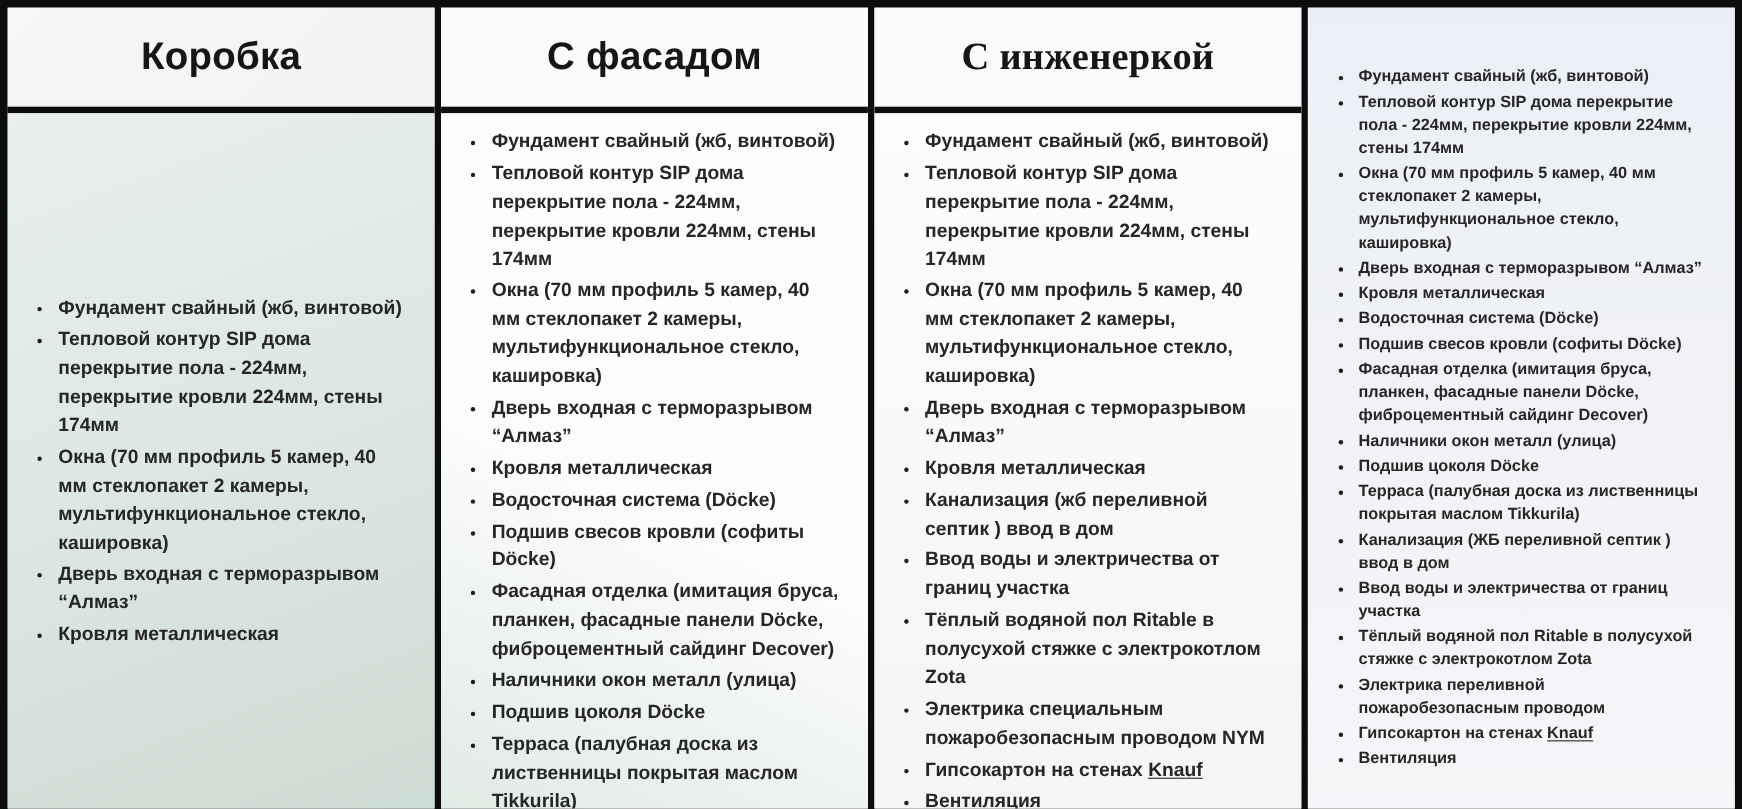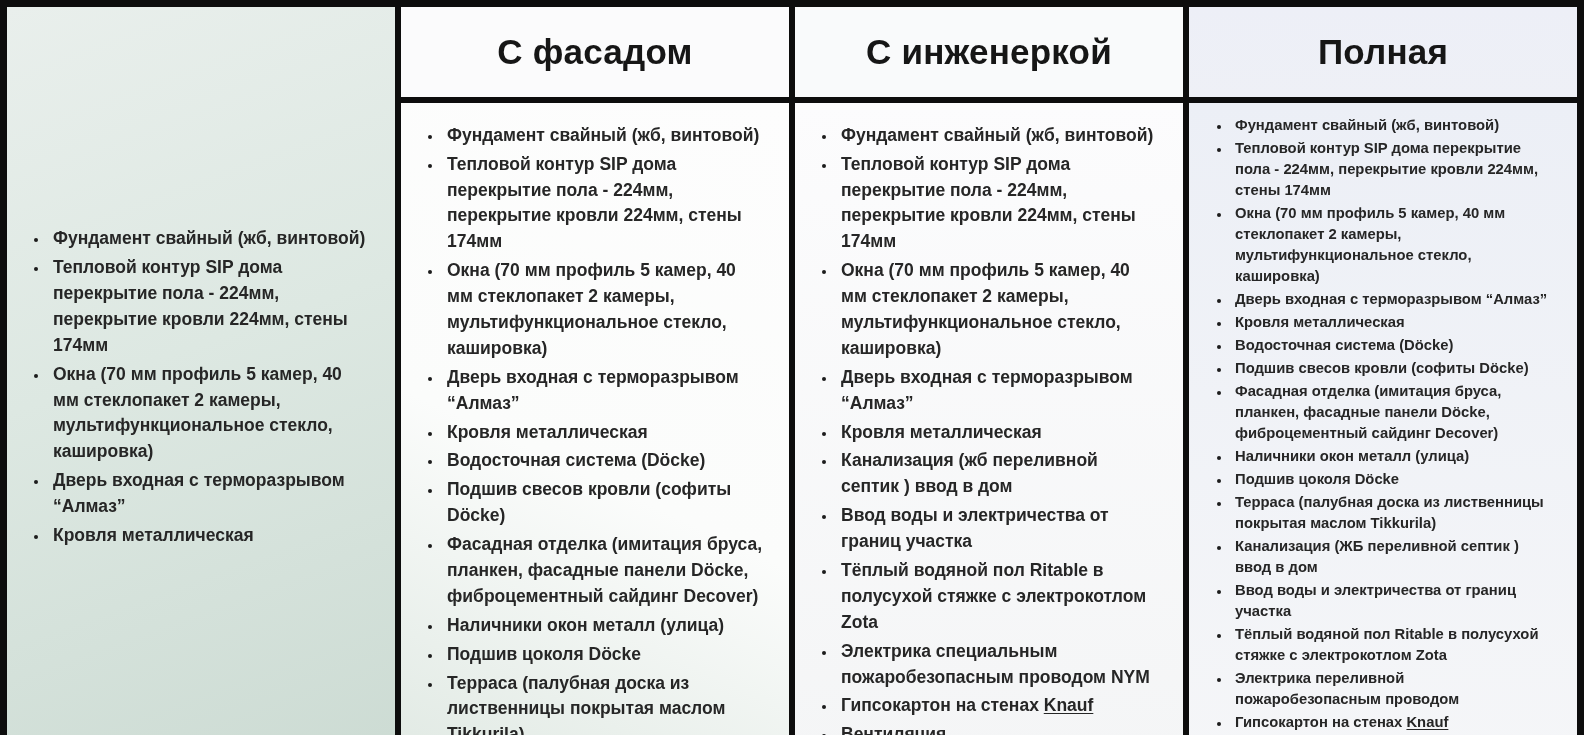--- a/index.html
+++ b/index.html
@@ -69,21 +69,21 @@
   }
   .col-3 .col-body {
     font-size: 14.8px;
     line-height: 1.42;
   }
   .col-3 ul.features li { margin: 2px 0; }
 
   
   .col-0 .col-header { background: linear-gradient(135deg, #f6f7f6, #f1f4f2); }
   .col-1 .col-header { background: #fbfbfc; }
-  .col-2 .col-header { background: #f9fafb; }
+  .col-2 .col-header { background: #f9fafb; font-family: Liberation Serif, serif; }
   .col-3 .col-header { background: linear-gradient(to bottom, #edeff7, #eef0f6); }
 
   
   .col-0 .col-body {
     background: linear-gradient(160deg, #e9efec 0%, #dde8e2 45%, #ccdbd3 100%);
   }
   .col-1 .col-body {
     background: linear-gradient(205deg, #fdfdfd 0%, #fbfcfb 55%, #e0e9e3 100%);
   }
   .col-2 .col-body {
@@ -97,20 +97,23 @@
     text-underline-offset: 2px;
     cursor: pointer;
   }
 </style>
 </head>
 <body>
 
 <div class="table-wrap">
 
   <section class="col col-0">
+    <header class="col-header">
+      <h2>Коробка</h2>
+    </header>
     <div class="col-body">
       <ul class="features">
           <li>Фундамент свайный (жб, винтовой)</li>
           <li>Тепловой контур SIP дома перекрытие пола - 224мм, перекрытие кровли 224мм, стены 174мм</li>
           <li>Окна (70 мм профиль 5 камер, 40 мм стеклопакет 2 камеры, мультифункциональное стекло, кашировка)</li>
           <li>Дверь входная с терморазрывом “Алмаз”</li>
           <li>Кровля металлическая</li>
         </ul>
     </div>
   </section>
@@ -151,23 +154,20 @@
           <li>Ввод воды и электричества от границ участка</li>
           <li>Тёплый водяной пол Ritable в полусухой стяжке с электрокотлом Zota</li>
           <li>Электрика специальным пожаробезопасным проводом NYM</li>
           <li><span>Гипсокартон на стенах </span><span class="feature-link">Knauf</span></li>
           <li>Вентиляция</li>
         </ul>
     </div>
   </section>
 
   <section class="col col-3">
-    <header class="col-header">
-      <h2>Полная</h2>
-    </header>
     <div class="col-body">
       <ul class="features">
           <li>Фундамент свайный (жб, винтовой)</li>
           <li>Тепловой контур SIP дома перекрытие пола - 224мм, перекрытие кровли 224мм, стены 174мм</li>
           <li>Окна (70 мм профиль 5 камер, 40 мм стеклопакет 2 камеры, мультифункциональное стекло, кашировка)</li>
           <li>Дверь входная с терморазрывом “Алмаз”</li>
           <li>Кровля металлическая</li>
           <li>Водосточная система (Döcke)</li>
           <li>Подшив свесов кровли (софиты Döcke)</li>
           <li>Фасадная отделка (имитация бруса, планкен, фасадные панели Döcke, фиброцементный сайдинг Decover)</li>

